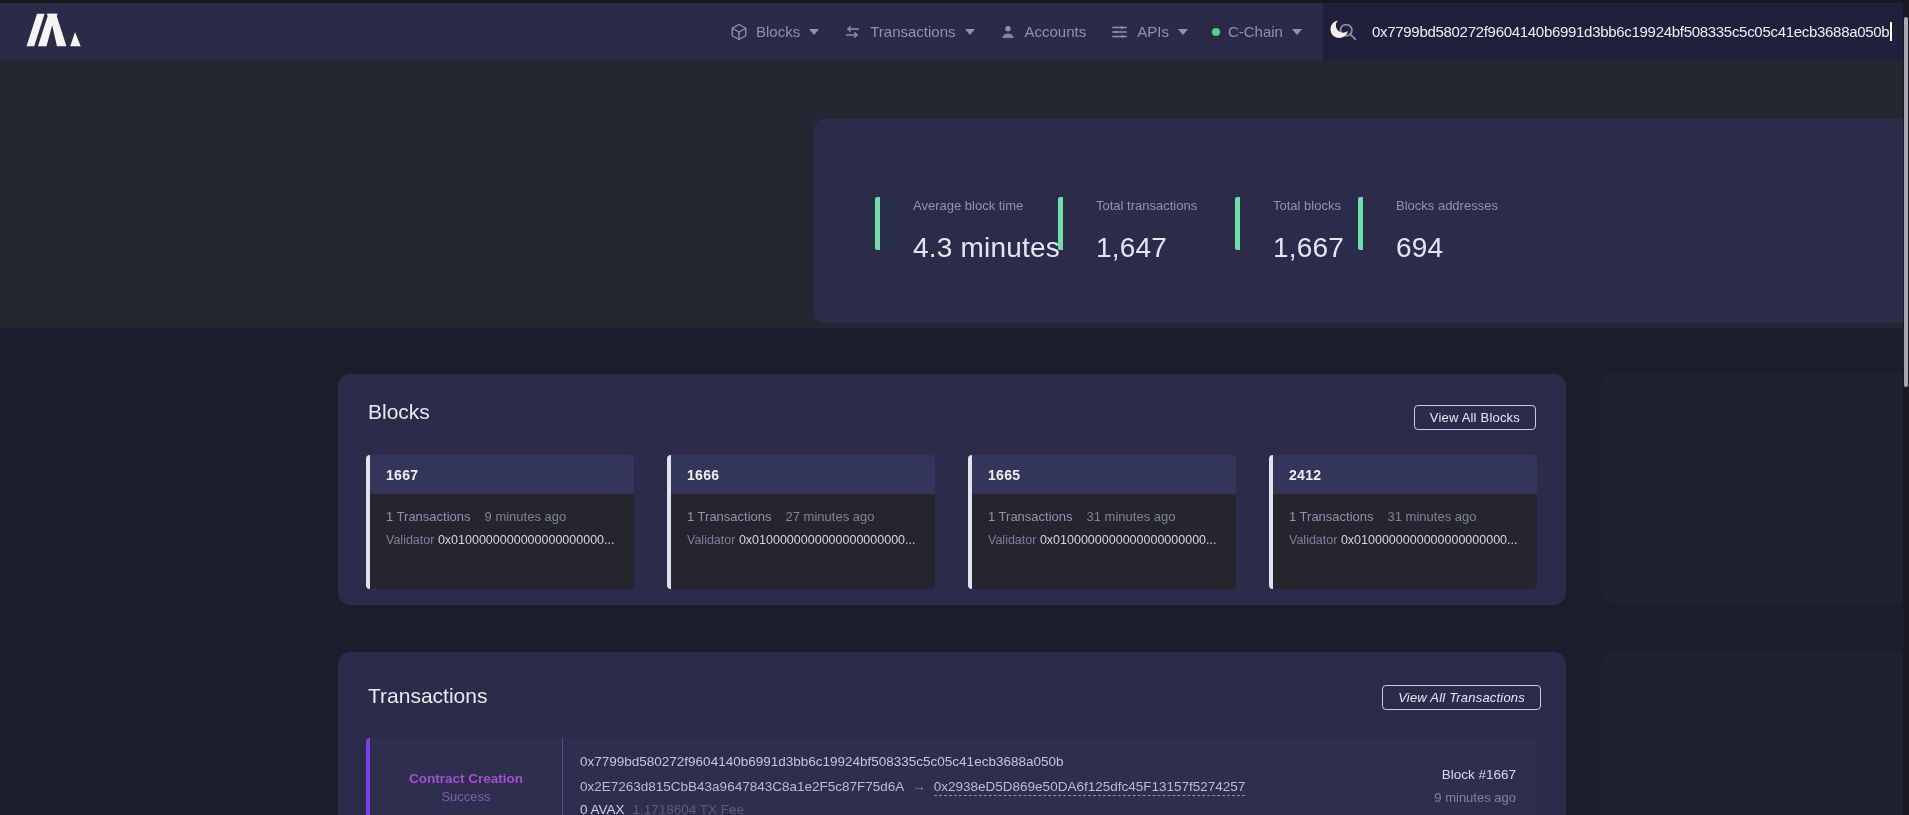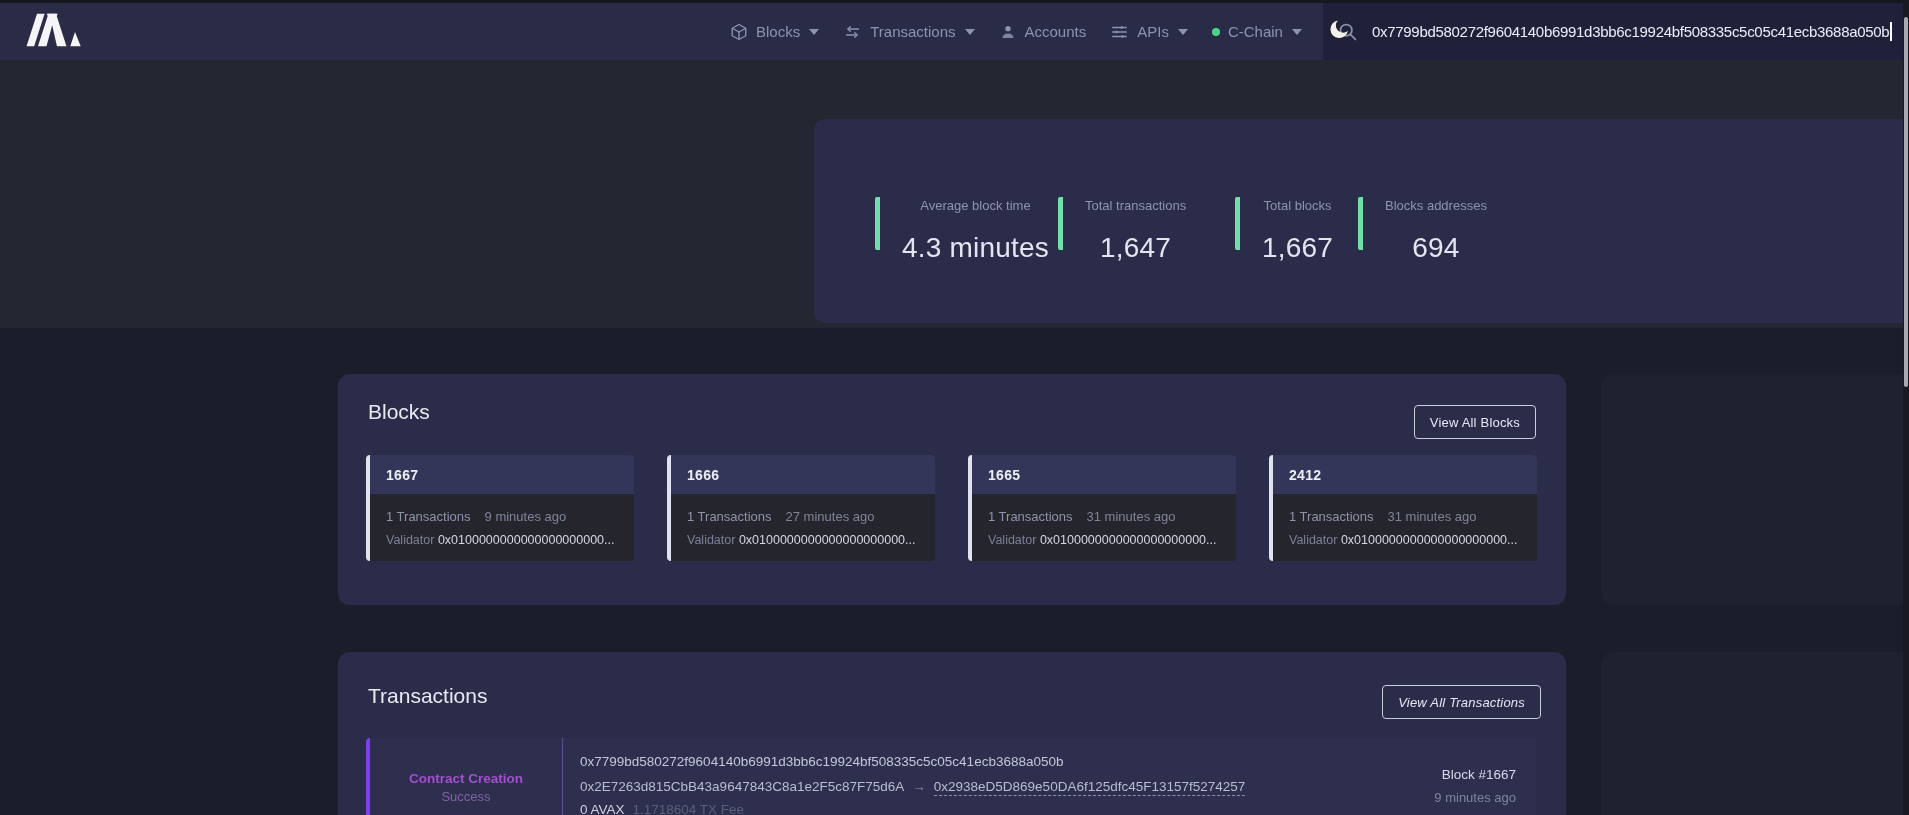--- a/index.html
+++ b/index.html
@@ -24,35 +24,35 @@
 
   
   .searchbar { left:1323px; top:3px; width:580px; height:57px; background:#1f2039; display:flex; align-items:center; z-index:31; }
   .search-glass { margin-left:14px; display:inline-flex; color:#8b90a4; }
   .search-text { margin-left:14px; color:#eceef6; font-size:15px; letter-spacing:-0.3px; white-space:nowrap; overflow:hidden; }
   .caret { display:inline-block; width:2px; height:19px; background:#ffffff; vertical-align:middle; margin-left:1px; }
 
   
   .hero { left:0; top:60px; width:1909px; height:268px; background:#232731; }
   .stats-card { left:814px; top:119px; width:1095px; height:204px; background:#2b2c49; border-radius:10px 0 0 10px; z-index:5; }
-  .stat { position:absolute; top:78px; height:53px; border-left:5px solid #6fe0a7; border-radius:2px; padding-left:22px;text-align:center; }
+  .stat { position:absolute; top:78px; height:53px; border-left:5px solid #6fe0a7; border-radius:2px; padding-left:33px; }
   .stat-label { font-size:13px; color:#8f94ad; display:block; margin-top:1px; }
   .stat-value { font-size:28px; font-weight:400; color:#e3e6f1; display:block; margin-top:19px; letter-spacing:0.2px; }
 
   
   .bg-panel { background:#1f2130; border-radius:12px; width:320px; }
 
   
   .panel { background:#2b2c49; border-radius:12px; }
   .panel-title { position:absolute; left:30px; font-size:21px; color:#e8eaf2; font-weight:400; }
   .viewall-btn { position:absolute; background:transparent; border:1px solid #c9cedd; border-radius:4px;
-                 color:#e5e8f2; font-size:13px; font-family:inherit; padding:0 15px; height:34px; cursor:pointer; letter-spacing:0.2px; }
-
-  
-  .block-card { position:absolute; top:81px; width:268px; height:106px; background:#25252d;
+                 color:#e5e8f2; font-size:13px; font-family:inherit; padding:0 15px; height:25px; cursor:pointer; letter-spacing:0.2px; }
+
+  
+  .block-card { position:absolute; top:81px; width:268px; height:134px; background:#25252d;
                 border-left:4px solid #e0e3ed; border-radius:4px; overflow:hidden; cursor:pointer; }
   .block-card-header { height:39px; background:#343659; display:flex; align-items:center; }
   .block-number { margin-left:16px; font-size:14px; font-weight:700; color:#eceef6; letter-spacing:0.3px; }
   .bc-line1 { position:absolute; left:16px; top:54px; font-size:13px; color:#8e94ac; white-space:nowrap; }
   .bc-time { color:#7e8498; margin-left:14px; }
   .bc-line2 { position:absolute; left:16px; top:78px; font-size:12.5px; white-space:nowrap; }
   .bc-vlabel { color:#7c8197; }
   .bc-vaddr { color:#d3d6e3; }
 
   

